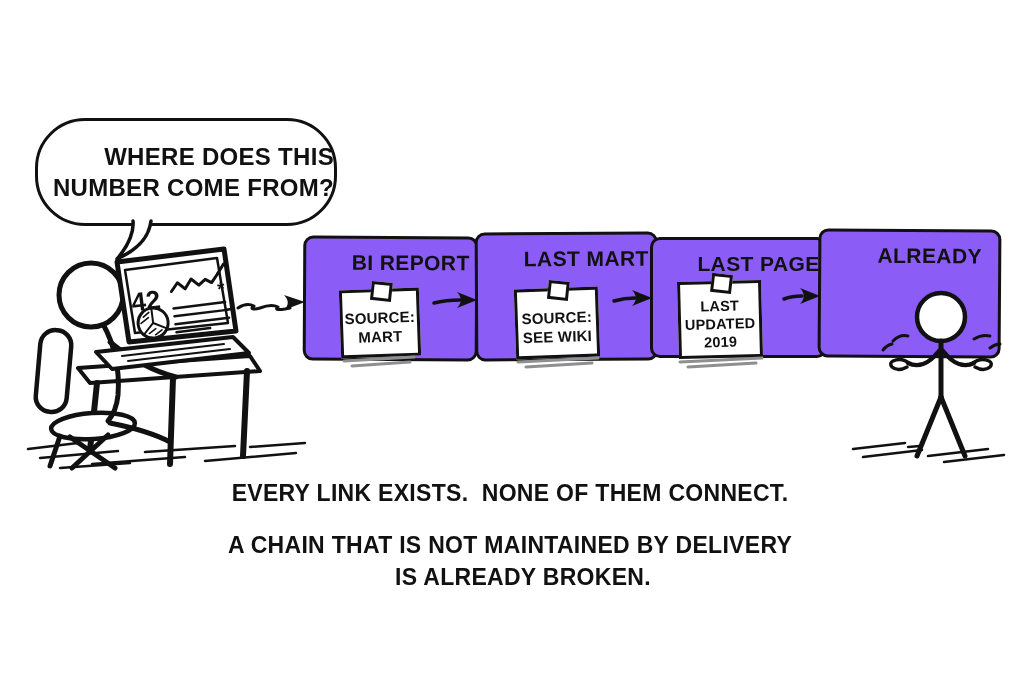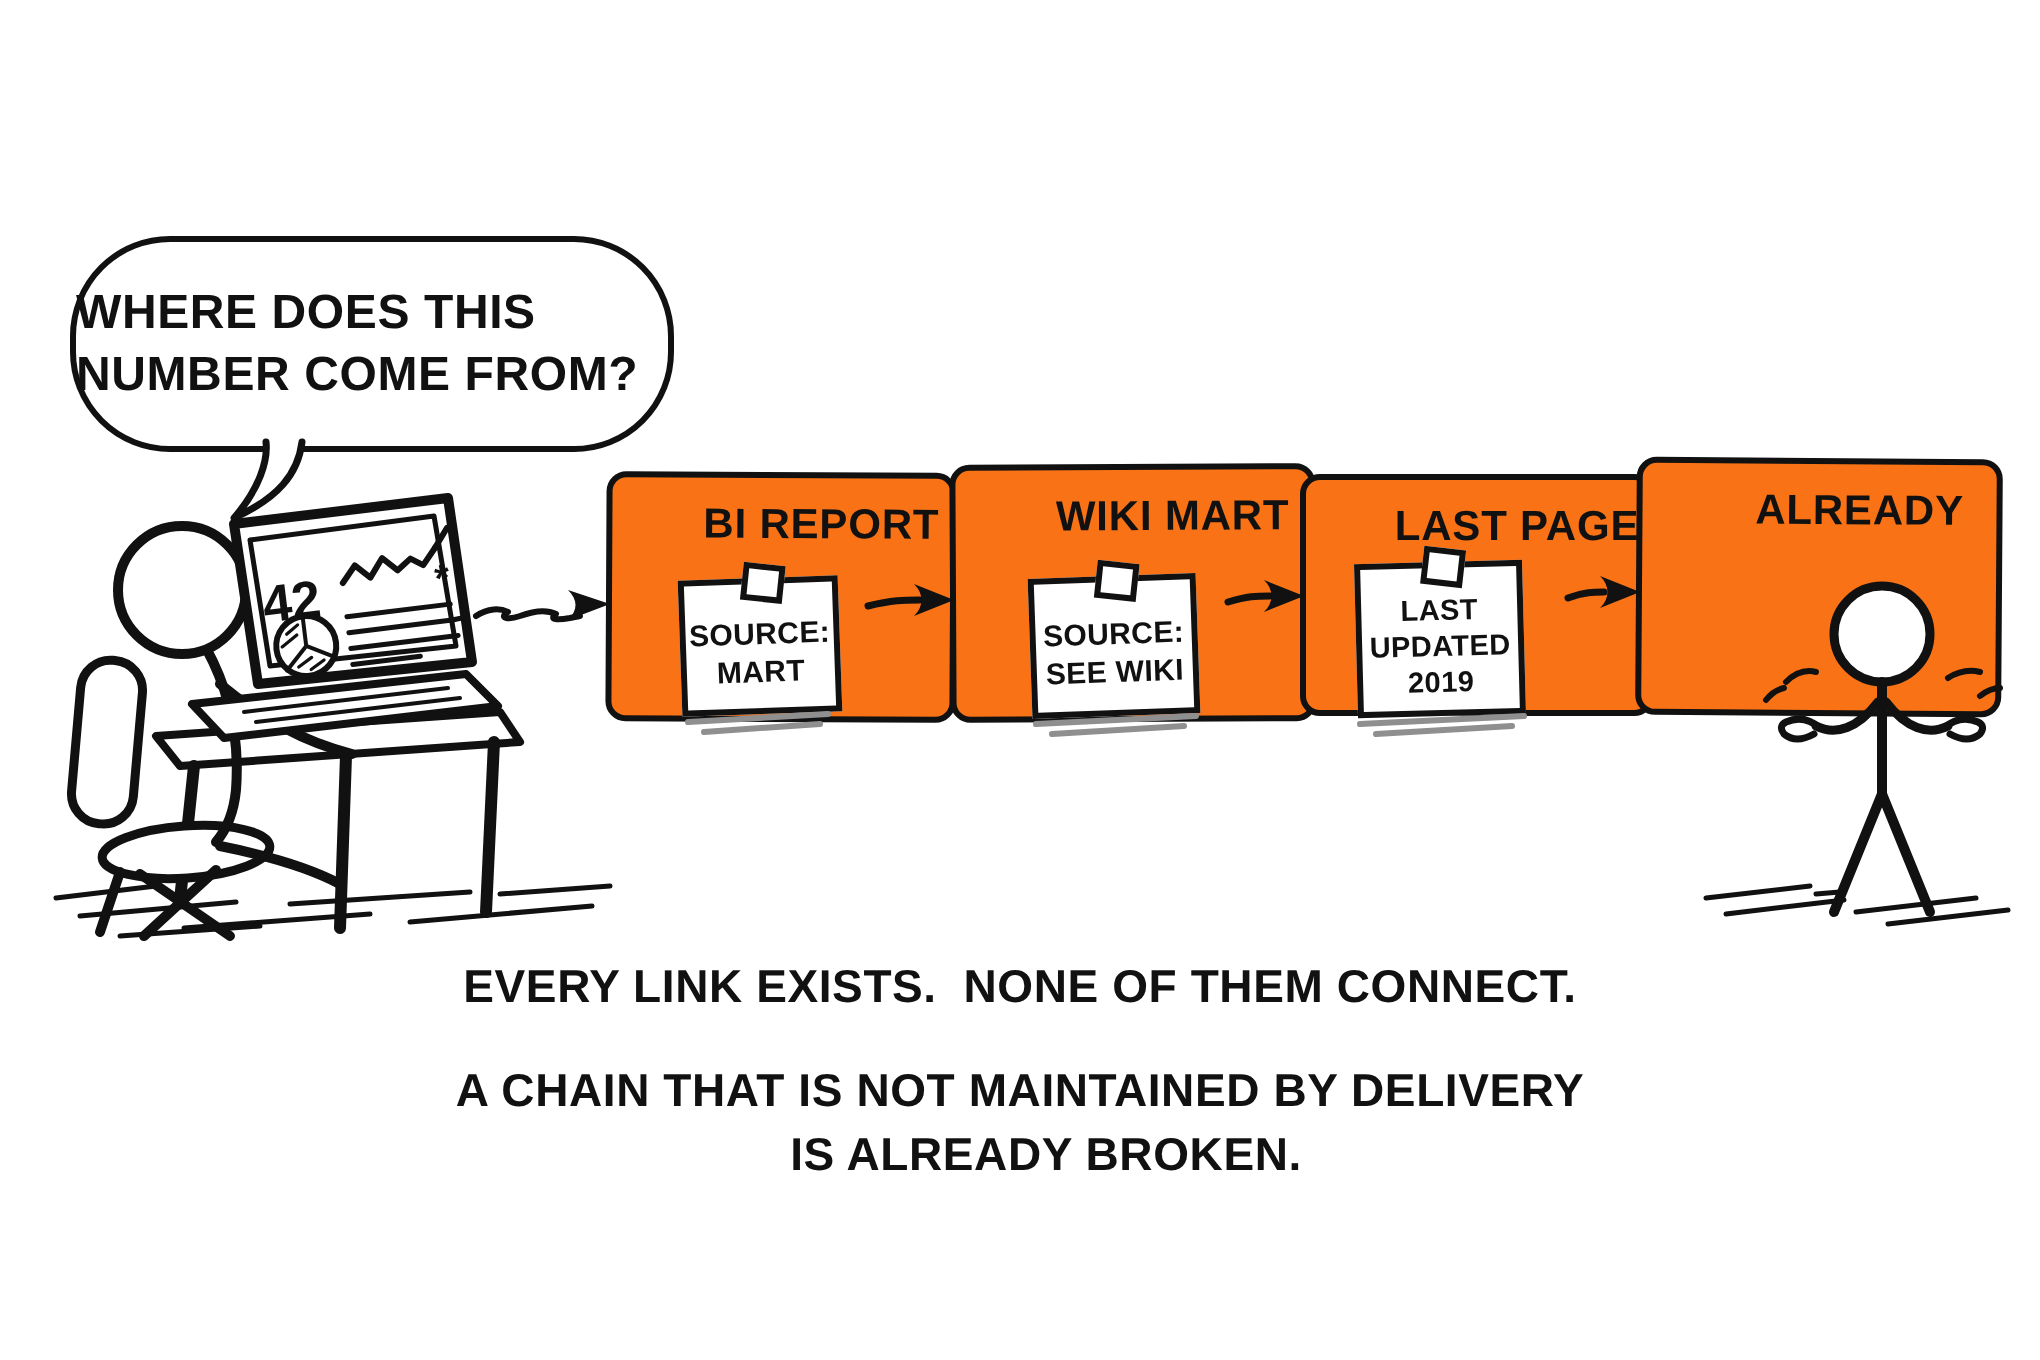--- a/index.html
+++ b/index.html
@@ -6,27 +6,27 @@
   .canvas {
     position:relative; width:1020px; height:680px; background:#ffffff;
     overflow:hidden; color:#111;
     font-family:"Liberation Sans","DejaVu Sans",sans-serif;
   }
 
   
   .bubble {
     position:absolute; left:35px; top:118px; width:296px; height:102px;
     border:3.5px solid #111; border-radius:50px; background:#fff; z-index:1;
-    display:flex; flex-direction:column; align-items:flex-start; justify-content:center;
+    display:flex; flex-direction:column; align-items:flex-end; justify-content:center;
   }
   .bubble .bline { font-size:24px; font-weight:bold; letter-spacing:.3px; line-height:31px; white-space:nowrap; }
 
   
   .box {
-    position:absolute; background:#f97316; border:3.5px solid #111; border-radius:10px; z-index:1;padding-left:40px;
+    position:absolute; background:#8b5cf6; border:3.5px solid #111; border-radius:10px; z-index:1;padding-left:40px;
   }
   .box-label { text-align:center; margin-top:12px; font-size:21px; font-weight:bold; letter-spacing:.4px; white-space:nowrap; }
   #box1 { left:303px; top:236px; width:129px; height:119px; transform:rotate(.3deg); }
   #box2 { left:475px; top:232px; width:137px; height:123px; transform:rotate(-.3deg); }
   #box3 { left:650px; top:237px; width:131px; height:115px; }
   #box4 { left:818px; top:229px; width:137px; height:123px; transform:rotate(.4deg); }
 
   
   .note {
     position:absolute; background:#fff; border:3px solid #111; z-index:2;
@@ -66,21 +66,21 @@
 
   <div class="bubble">
     <div class="bline">WHERE DOES THIS</div>
     <div class="bline">NUMBER COME FROM?</div>
   </div>
 
   <div class="box" id="box1">
     <div class="box-label">BI REPORT</div>
   </div>
   <div class="box" id="box2">
-    <div class="box-label">WIKI MART</div>
+    <div class="box-label">LAST MART</div>
   </div>
   <div class="box" id="box3">
     <div class="box-label">LAST PAGE</div>
   </div>
   <div class="box" id="box4">
     <div class="box-label">ALREADY</div>
   </div>
 
   <div class="note" id="note1">
     <div class="tape"></div>

